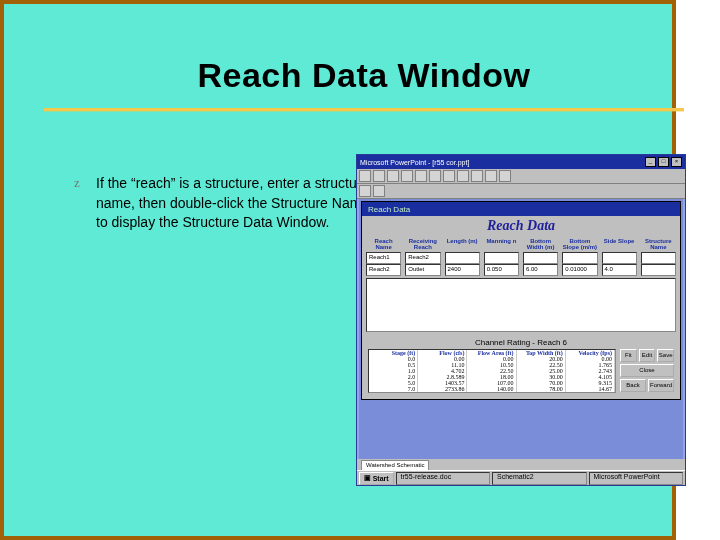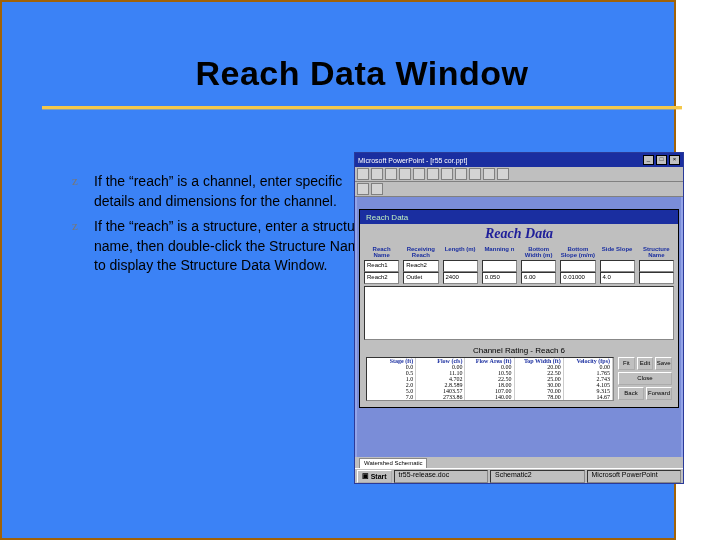--- a/index.html
+++ b/index.html
@@ -1,32 +1,32 @@
 <!DOCTYPE html>
 <html><head>
 <meta charset="utf-8">
 <style>
   html,body{margin:0;padding:0;width:720px;height:540px;font-family:Verdana,Arial,sans-serif;overflow:hidden}
-  .slide{width:676px;height:540px;background:#3b82f6;position:relative;border:2px solid #a16207;box-sizing:border-box}
+  .slide{width:676px;height:540px;background:#5eead4;position:relative;border:4px solid #a16207;box-sizing:border-box}
   .title-wrap{position:absolute;top:52px;left:0;width:720px;text-align:center}
   .title{font-family:Arial,Helvetica,sans-serif;font-size:34px;font-weight:900;color:#000;letter-spacing:0.5px}
   .title-underline{position:absolute;top:104px;left:40px;width:640px;height:6px}
   .title-underline .bar1{position:absolute;top:0;left:0;width:100%;height:3px;background:#f4c84a}
   .title-underline .bar2{position:absolute;top:3px;left:0;width:100%;height:1px;background:#f4c84a;opacity:.4}
   .bullets{position:absolute;top:156px;left:30px;width:300px;font-size:14px;line-height:1.4;color:#000}
   .bullets li{list-style:none;position:relative;padding-left:22px;margin-bottom:6px}
   .bullets li::before{content:"z";position:absolute;left:0;top:0;font-family:"Zapf Dingbats","Wingdings",serif;color:#777;font-size:13px}
   .screenshot{position:absolute;top:150px;left:352px;width:328px;height:330px;background:#7a8dd8;border:1px solid #2a3a99;box-shadow:inset 0 0 0 2px #94a4e8;font-family:"MS Sans Serif",Tahoma,sans-serif}
   .win-titlebar{background:linear-gradient(#1a2ea0,#1a2ea0);height:12px;color:#fff;font-size:7px;padding:1px 3px;display:flex;align-items:center;justify-content:space-between}
   .win-titlebar .tb-right{display:flex;gap:2px}
   .tb-btn{width:9px;height:8px;background:#c0c0c0;border:1px solid #000;font-size:6px;line-height:6px;text-align:center;color:#000}
   .toolbar{height:14px;background:#bfbfbf;border-bottom:1px solid #808080;display:flex;align-items:center;padding:0 2px;gap:2px}
   .tool{width:10px;height:10px;background:#d4d4d4;border:1px solid #808080}
   .green-bar{height:14px;background:#1a2ea0;color:#c0f0c0;font-size:8px;display:flex;align-items:center;padding-left:6px}
-  .inner-win{margin:12px 4px;background:#bfbfbf;border:1px solid #000}
+  .inner-win{margin:2px 4px;background:#bfbfbf;border:1px solid #000}
   .form-title{font-family:"Comic Sans MS",cursive;font-size:14px;font-style:italic;font-weight:700;color:#20209a;text-align:center;padding:2px 0}
   .cols{display:flex;padding:2px 4px;gap:4px;font-size:6px;color:#1a2ea0;font-weight:700}
   .col-head{flex:1;text-align:center;line-height:1}
   .row{display:flex;padding:0 4px;gap:4px;font-size:6px}
   .cell{flex:1;background:#fff;border:1px inset #888;height:10px;line-height:9px;padding-left:2px;overflow:hidden}
   .wide-white{margin:2px 4px;height:52px;background:#fff;border:1px inset #888}
   .rating-block{margin:4px 4px;background:#bfbfbf;padding:2px}
   .rating-title{font-size:8px;text-align:center;margin-bottom:2px}
   .rating-wrap{display:flex;gap:4px}
   .rating-table{background:#fff;border:1px inset #888;font-size:6px;font-family:Tahoma;flex:1}
@@ -50,21 +50,20 @@
 
   <div class="title-wrap">
     <div class="title">Reach Data Window</div>
   </div>
   <div class="title-underline">
     <div class="bar1"></div>
       <div class="bar2"></div>
   </div>
 
   <ul class="bullets">
-    <li>If the “reach” is a channel, enter specific details and dimensions for the channel.</li>
     <li>If the “reach” is a structure, enter a structure name, then double-click the Structure Name to display the Structure Data Window.</li>
   </ul>
 
   <div class="screenshot">
 
     <div class="win-titlebar">
       <span>Microsoft PowerPoint - [r55 cor.ppt]</span>
       <span class="tb-right">
         <span class="tb-btn">_</span>
         <span class="tb-btn">□</span>

